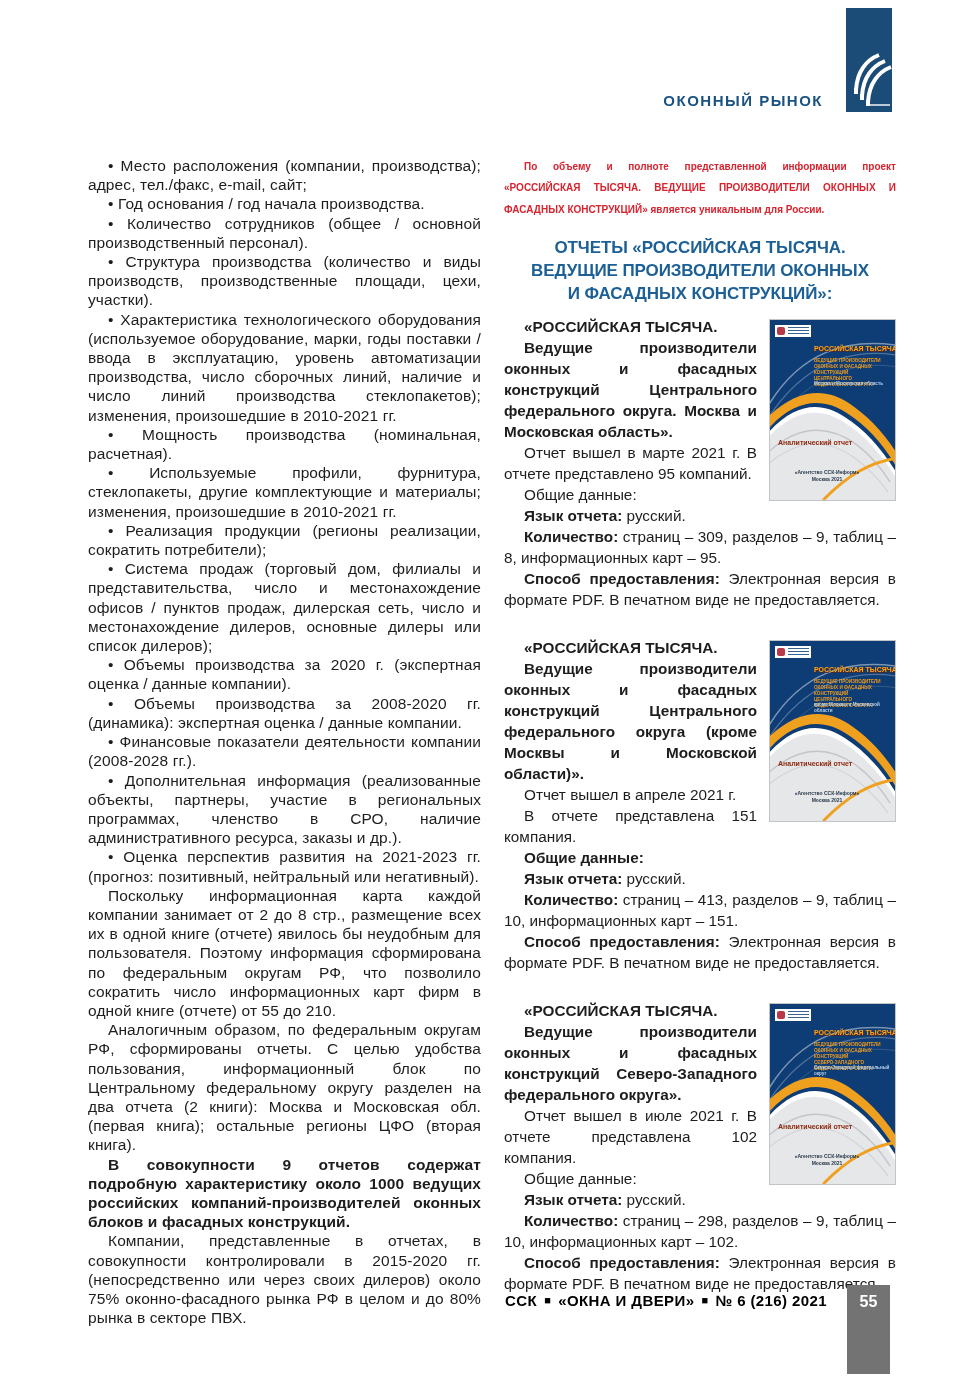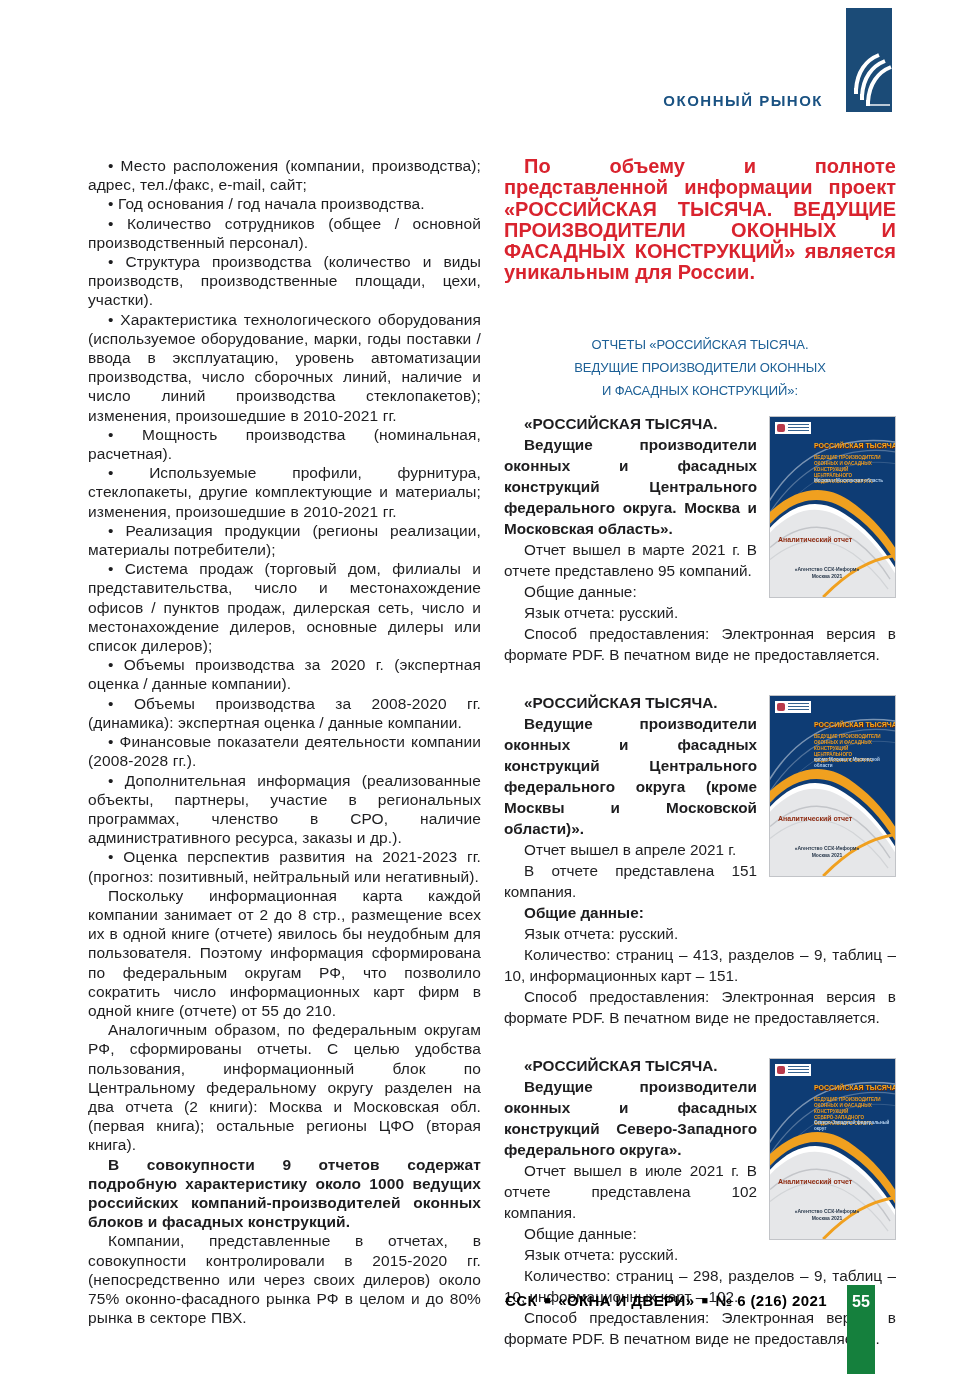--- a/index.html
+++ b/index.html
@@ -19,50 +19,50 @@
   }
   .hdr-block svg { position:absolute; left:0; top:0; width:100%; height:100%; }
 
   
   .ftr-line {
     position:absolute; top:1292px; right:153px;
     font-size:15px; font-weight:bold; color:#000000; letter-spacing:0.4px; white-space:nowrap;
   }
   .ftr-bullet { font-size:11px; margin:0 7px; position:relative; top:-2px; }
   .ftr-page {
-    position:absolute; left:847px; top:1285px; width:28px; height:89px; background:#15803d;
+    position:absolute; left:847px; top:1285px; width:43px; height:89px; background:#737373;
     color:#ffffff; font-size:16px; font-weight:bold; text-align:center; padding-top:8px;
   }
 
   
   .left-col { position:absolute; left:88px; top:156px; width:393px; }
   .para-l {
     margin:0; text-indent:20px; text-align:justify;
     font-size:15.5px; line-height:19.2px; letter-spacing:0.1px; color:#1d1d1f;
   }
   .para-l.bold { font-weight:bold; }
 
   
   .right-col { position:absolute; left:504px; top:156px; width:392px; }
   .intro {
     margin:0; text-indent:20px; text-align:justify;
-    font-weight:bold; font-size:20px; line-height:21.3px; color:#d9232e;
+    font-weight:bold; font-size:10px; line-height:21.3px; color:#d9232e;
   }
   .rc-heading {
-    margin-top:49px; text-align:center; color:#1d6096;
-    font-weight:normal; font-size:13px; line-height:23px; letter-spacing:-0.1px;
+    margin-top:16px; text-align:center; color:#1d6096;
+    font-weight:bold; font-size:17px; line-height:23px; letter-spacing:-0.1px;
   }
   .reports { }
   .report { font-size:15.3px; line-height:21px; color:#1d1d1f; margin-top:27px; }
   .reports section.report:first-of-type { margin-top:11px; }
   .report::after { content:""; display:block; clear:both; }
   .para { margin:0; text-indent:20px; text-align:justify; }
   .para:empty { display:none; }
   .para.bold { font-weight:bold; }
-  .para b { font-weight:normal; }
+  .para b { font-weight:bold; }
 
   
   .cover {
     float:right; position:relative; width:127px; height:182px;
     margin:3px 0 6px 12px; background:#0e3c74; border:1px solid #c2c4c8;
     overflow:hidden; line-height:normal;
   }
   .cover svg.cover-art { position:absolute; left:0; top:0; width:100%; height:100%; }
   .cv-logo { position:absolute; left:5px; top:5px; width:36px; height:12px; background:#ffffff; }
   .cv-logo-mark { position:absolute; left:2px; top:2px; width:8px; height:8px; background:#b8394a; border-radius:2px; }
@@ -107,21 +107,21 @@
       <p class="para-l">• Количество сотрудников (общее / основной производственный персонал).</p>
 
       <p class="para-l">• Структура производства (количество и виды производств, производственные площади, цехи, участки).</p>
 
       <p class="para-l">• Характеристика технологического оборудования (используемое оборудование, марки, годы поставки / ввода в эксплуатацию, уровень автоматизации производства, число сборочных линий, наличие и число линий производства стеклопакетов); изменения, произошедшие в 2010-2021 гг.</p>
 
       <p class="para-l">• Мощность производства (номинальная, расчетная).</p>
 
       <p class="para-l">• Используемые профили, фурнитура, стеклопакеты, другие комплектующие и материалы; изменения, произошедшие в 2010-2021 гг.</p>
 
-      <p class="para-l">• Реализация продукции (регионы реализации, материалы потребители);</p>
+      <p class="para-l">• Реализация продукции (регионы реализации, сократить потребители);</p>
 
       <p class="para-l">• Система продаж (торговый дом, филиалы и представительства, число и местонахождение офисов / пунктов продаж, дилерская сеть, число и местонахождение дилеров, основные дилеры или список дилеров);</p>
 
       <p class="para-l">• Объемы производства за 2020 г. (экспертная оценка / данные компании).</p>
 
       <p class="para-l">• Объемы производства за 2008-2020 гг. (динамика): экспертная оценка / данные компании.</p>
 
       <p class="para-l">• Финансовые показатели деятельности компании (2008-2028 гг.).</p>
 
       <p class="para-l">• Дополнительная информация (реализованные объекты, партнеры, участие в региональных программах, членство в СРО, наличие административного ресурса, заказы и др.).</p>
@@ -181,20 +181,21 @@
               <div>«Агентство ССК-Информ»</div>
               <div>Москва 2021</div>
             </div>
           </div>
           <p class="para bold">«РОССИЙСКАЯ ТЫСЯЧА.</p>
           <p class="para bold">Ведущие производители оконных и фасадных конструкций Центрального федерального округа. Москва и Московская область».</p>
           <p class="para">Отчет вышел в марте 2021 г. В отчете представлено 95 компаний.</p>
 
           <p class="para">Общие данные:</p>
           <p class="para"><b>Язык отчета:</b><span> русский.</span></p>
+          <p class="para"><b>Количество:</b><span> страниц – 309, разделов – 9, таблиц – 8, информационных карт – 95.</span></p>
           <p class="para"><b>Способ предоставления:</b><span> Электронная версия в формате PDF. В печатном виде не предоставляется.</span></p>
         </section>
 
         <section class="report">
           <div class="cover">
             <svg class="cover-art" viewBox="0 0 127 182" preserveAspectRatio="none">
               <rect width="127" height="182" fill="#0e3c74"></rect>
               <path d="M-5,92 C30,30 80,18 132,26" stroke="rgba(255,255,255,0.45)" stroke-width="1.6" fill="none"></path>
               <path d="M-5,104 C35,40 85,28 132,36" stroke="rgba(255,255,255,0.28)" stroke-width="1.2" fill="none"></path>
               <path d="M-5,116 C40,52 90,40 132,48" stroke="rgba(255,255,255,0.16)" stroke-width="1" fill="none"></path>

